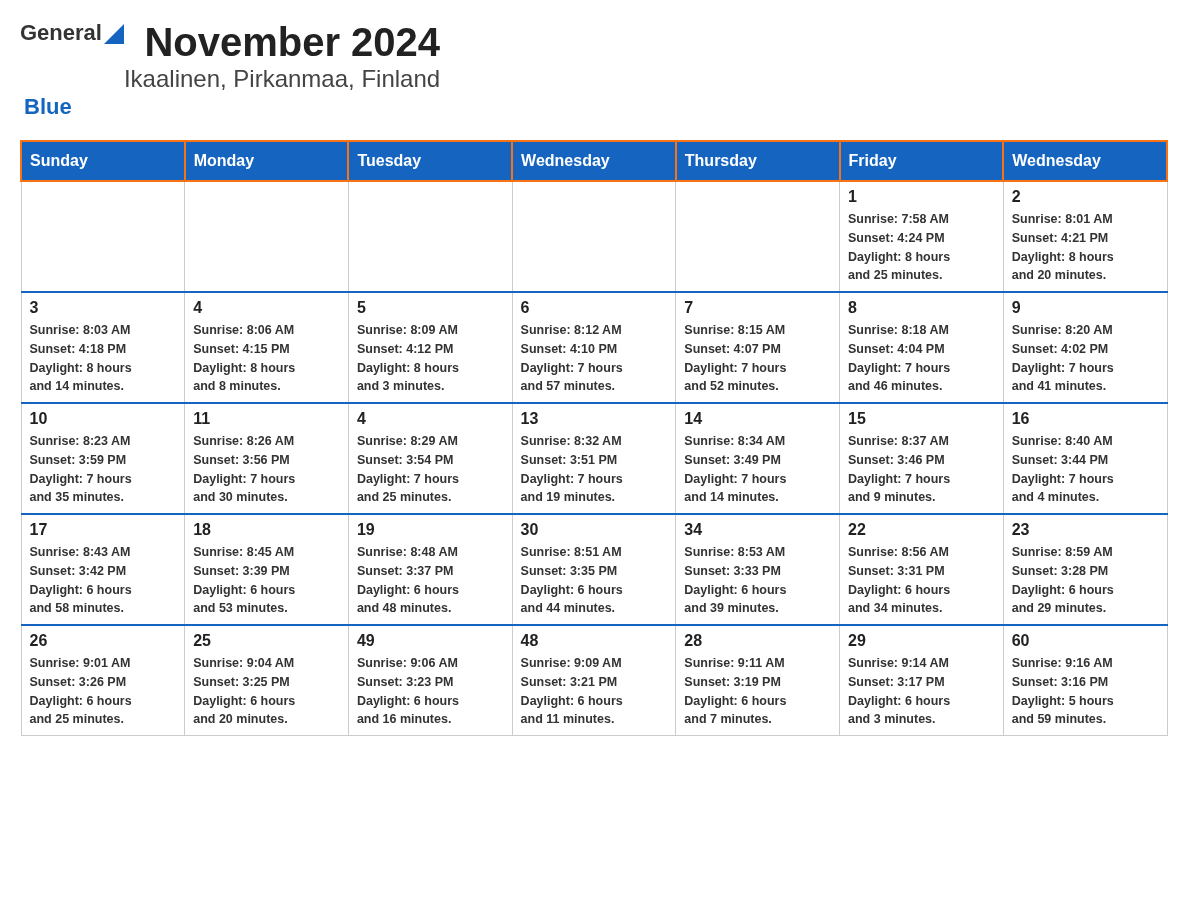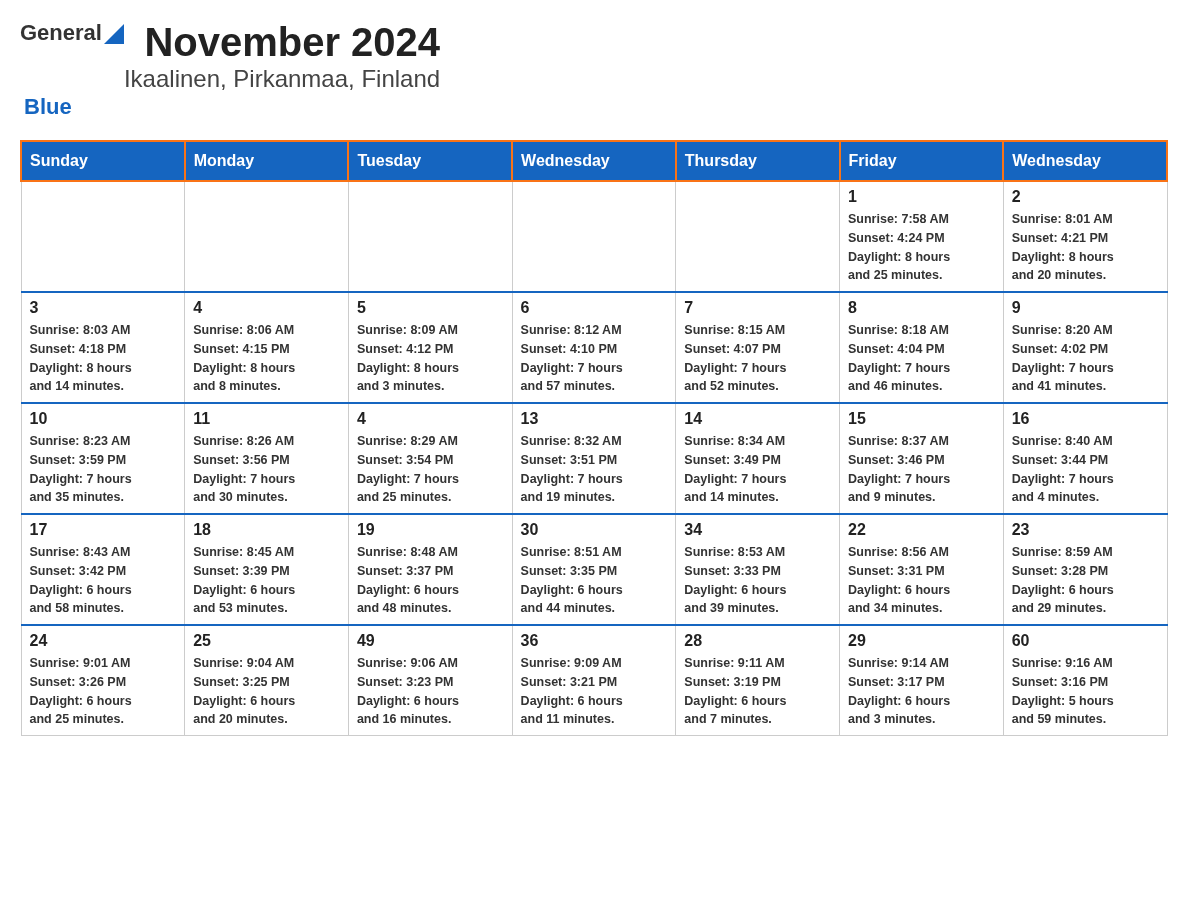--- a/index.html
+++ b/index.html
@@ -218,33 +218,33 @@
           <span class="day-number">22</span>
           <div class="day-info">Sunrise: 8:56 AM<br>Sunset: 3:31 PM<br>Daylight: 6 hours<br>and 34 minutes.</div>
         </td>
         <td>
           <span class="day-number">23</span>
           <div class="day-info">Sunrise: 8:59 AM<br>Sunset: 3:28 PM<br>Daylight: 6 hours<br>and 29 minutes.</div>
         </td>
       </tr>
       <tr>
         <td>
-          <span class="day-number">24</span>
+          <span class="day-number">26</span>
           <div class="day-info">Sunrise: 9:01 AM<br>Sunset: 3:26 PM<br>Daylight: 6 hours<br>and 25 minutes.</div>
         </td>
         <td>
           <span class="day-number">25</span>
           <div class="day-info">Sunrise: 9:04 AM<br>Sunset: 3:25 PM<br>Daylight: 6 hours<br>and 20 minutes.</div>
         </td>
         <td>
           <span class="day-number">49</span>
           <div class="day-info">Sunrise: 9:06 AM<br>Sunset: 3:23 PM<br>Daylight: 6 hours<br>and 16 minutes.</div>
         </td>
         <td>
-          <span class="day-number">36</span>
+          <span class="day-number">48</span>
           <div class="day-info">Sunrise: 9:09 AM<br>Sunset: 3:21 PM<br>Daylight: 6 hours<br>and 11 minutes.</div>
         </td>
         <td>
           <span class="day-number">28</span>
           <div class="day-info">Sunrise: 9:11 AM<br>Sunset: 3:19 PM<br>Daylight: 6 hours<br>and 7 minutes.</div>
         </td>
         <td>
           <span class="day-number">29</span>
           <div class="day-info">Sunrise: 9:14 AM<br>Sunset: 3:17 PM<br>Daylight: 6 hours<br>and 3 minutes.</div>
         </td>

